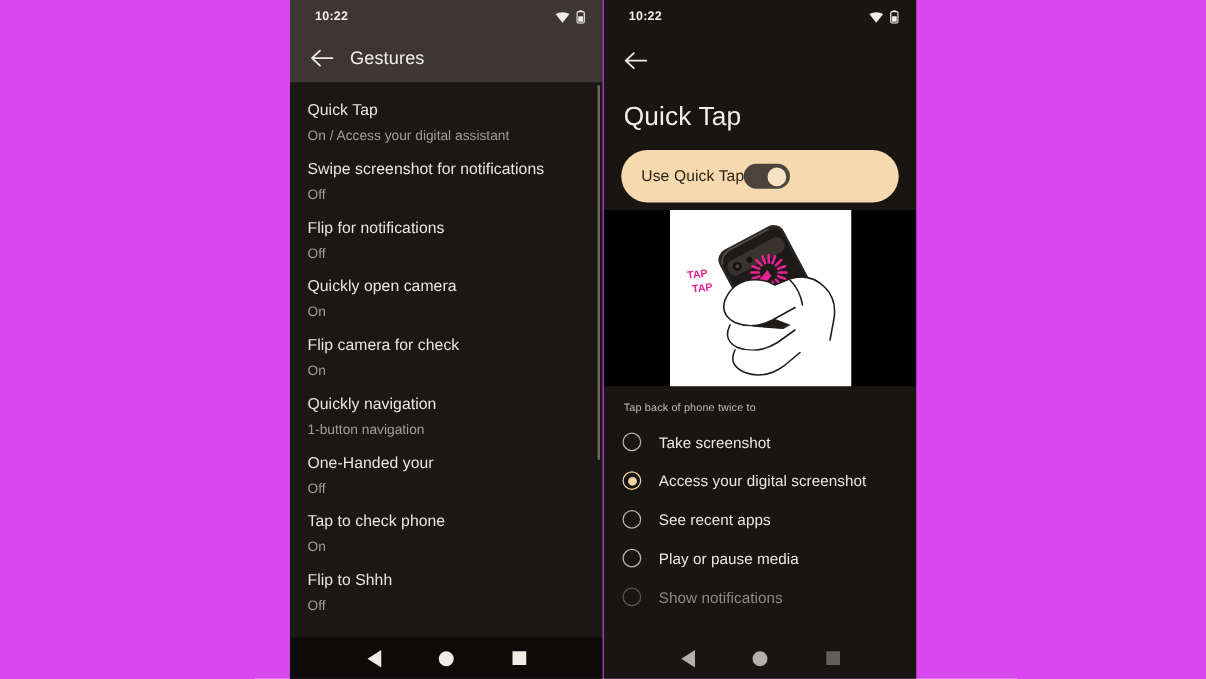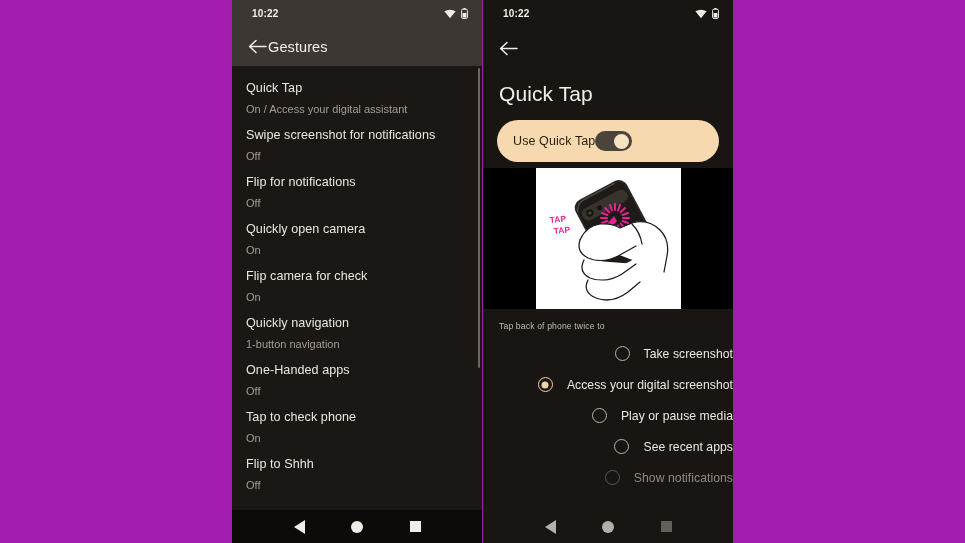--- a/index.html
+++ b/index.html
@@ -11,21 +11,21 @@
     width: 965px;
     height: 543px;
     overflow: hidden;
     font-family: "Liberation Sans", sans-serif;
     -webkit-font-smoothing: antialiased;
   }
   .canvas {
     position: relative;
     width: 965px;
     height: 543px;
-    background: #a21caf;
+    background: #d946ef;
   }
 
   
   .phone {
     position: absolute;
     top: 0;
     width: 250px;
     height: 543px;
     overflow: hidden;
   }
@@ -58,21 +58,21 @@
   
   #phone-left .top-area {
     background: #3c3733;
     height: 66px;
   }
   #phone-left .appbar {
     height: 39px;
     display: flex;
     align-items: center;
     padding-left: 14px;
-    gap: 0;
+    gap: 12px;
   }
   .back-arrow {
     width: 22px;
     height: 22px;
     flex: none;
     display: flex;
     align-items: center;
     justify-content: center;
     cursor: pointer;
   }
@@ -244,21 +244,20 @@
     color: #c3bcb2;
     padding: 12px 0 7px 16px;
     letter-spacing: 0.15px;
   }
   .radio-row {
     display: flex;
     align-items: center;
     gap: 14px;
     padding: 8px 0 8px 15px;
     cursor: pointer;
-    justify-content: flex-end;
   }
   .radio {
     width: 15px;
     height: 15px;
     border-radius: 50%;
     border: 1.6px solid #bab3a9;
     box-sizing: border-box;
     flex: none;
     position: relative;
   }
@@ -347,21 +346,21 @@
           <div class="si-title">Flip camera for check</div>
           <div class="si-sub">On</div>
         </div>
 
         <div class="settings-item">
           <div class="si-title">Quickly navigation</div>
           <div class="si-sub">1-button navigation</div>
         </div>
 
         <div class="settings-item">
-          <div class="si-title">One-Handed apps</div>
+          <div class="si-title">One-Handed your</div>
           <div class="si-sub">Off</div>
         </div>
 
         <div class="settings-item">
           <div class="si-title">Tap to check phone</div>
           <div class="si-sub">On</div>
         </div>
 
         <div class="settings-item">
           <div class="si-title">Flip to Shhh</div>
@@ -486,26 +485,26 @@
         <span class="radio-label">Take screenshot</span>
       </div>
 
       <div class="radio-row">
         <span class="radio checked"></span>
         <span class="radio-label">Access your digital screenshot</span>
       </div>
 
       <div class="radio-row">
         <span class="radio"></span>
-        <span class="radio-label">Play or pause media</span>
+        <span class="radio-label">See recent apps</span>
       </div>
 
       <div class="radio-row">
         <span class="radio"></span>
-        <span class="radio-label">See recent apps</span>
+        <span class="radio-label">Play or pause media</span>
       </div>
 
       <div class="radio-row dimmed">
         <span class="radio"></span>
         <span class="radio-label">Show notifications</span>
       </div>
 
     </div>
 
     <div class="navbar">

